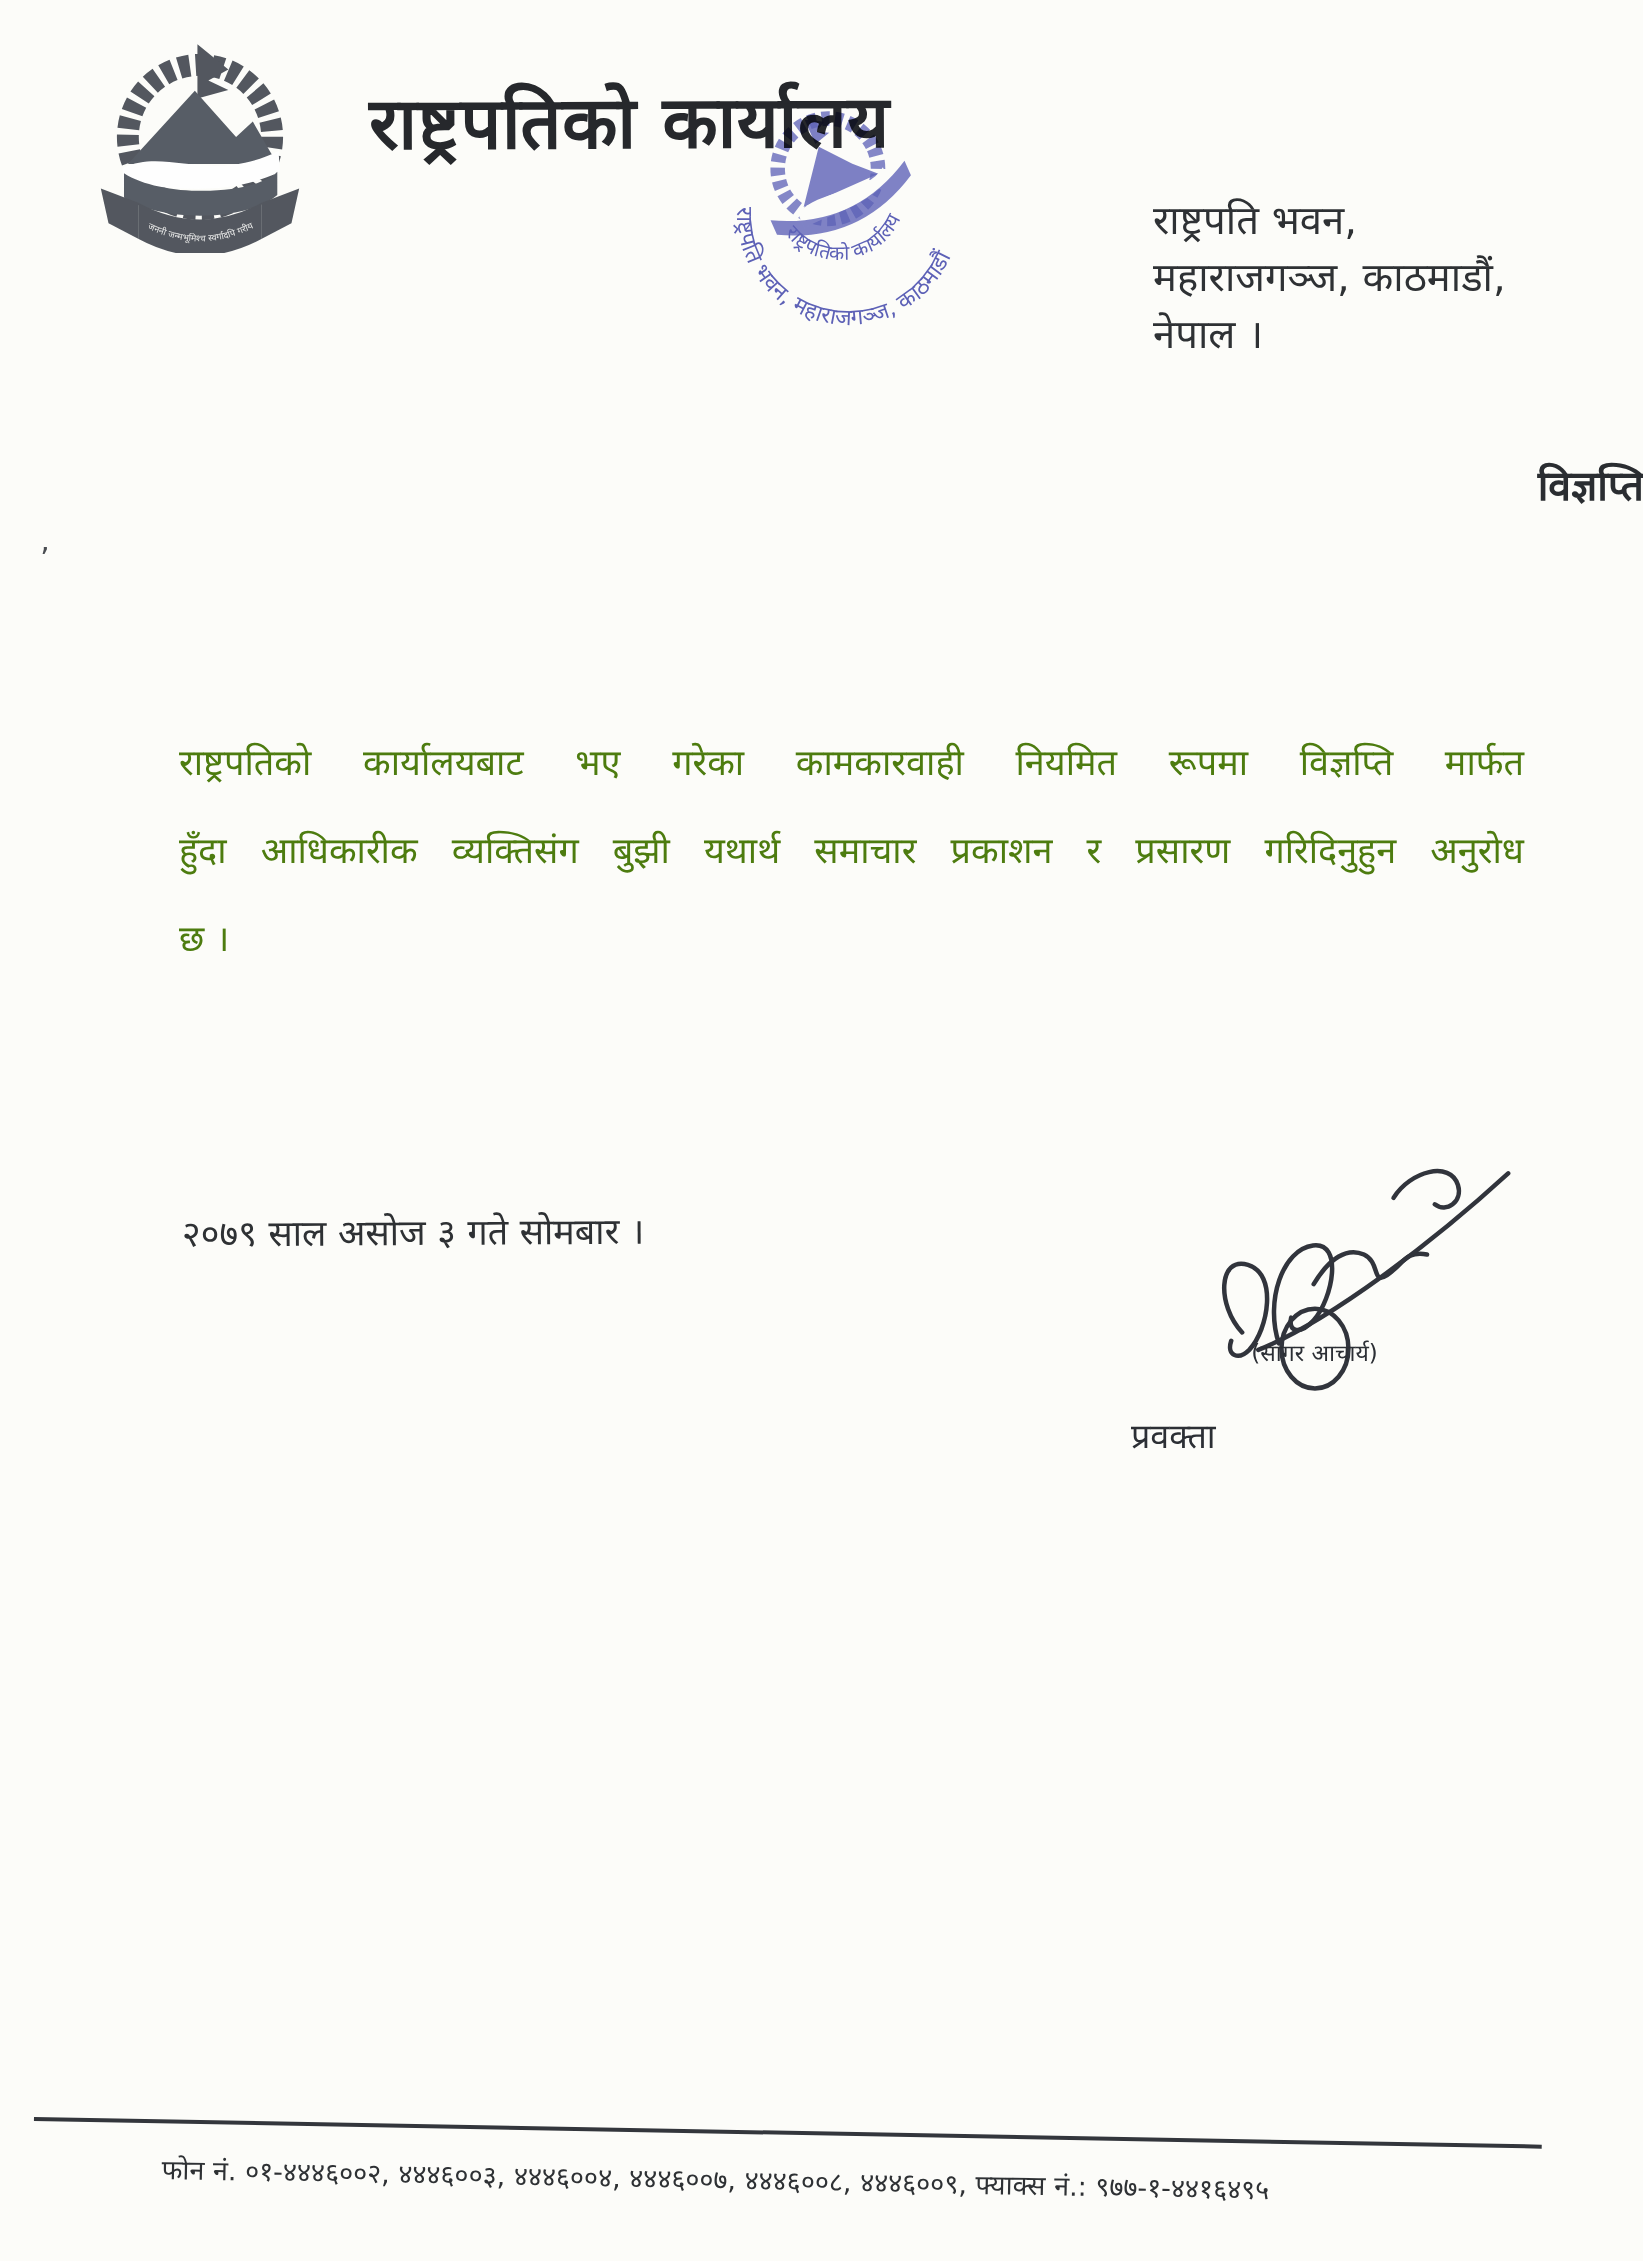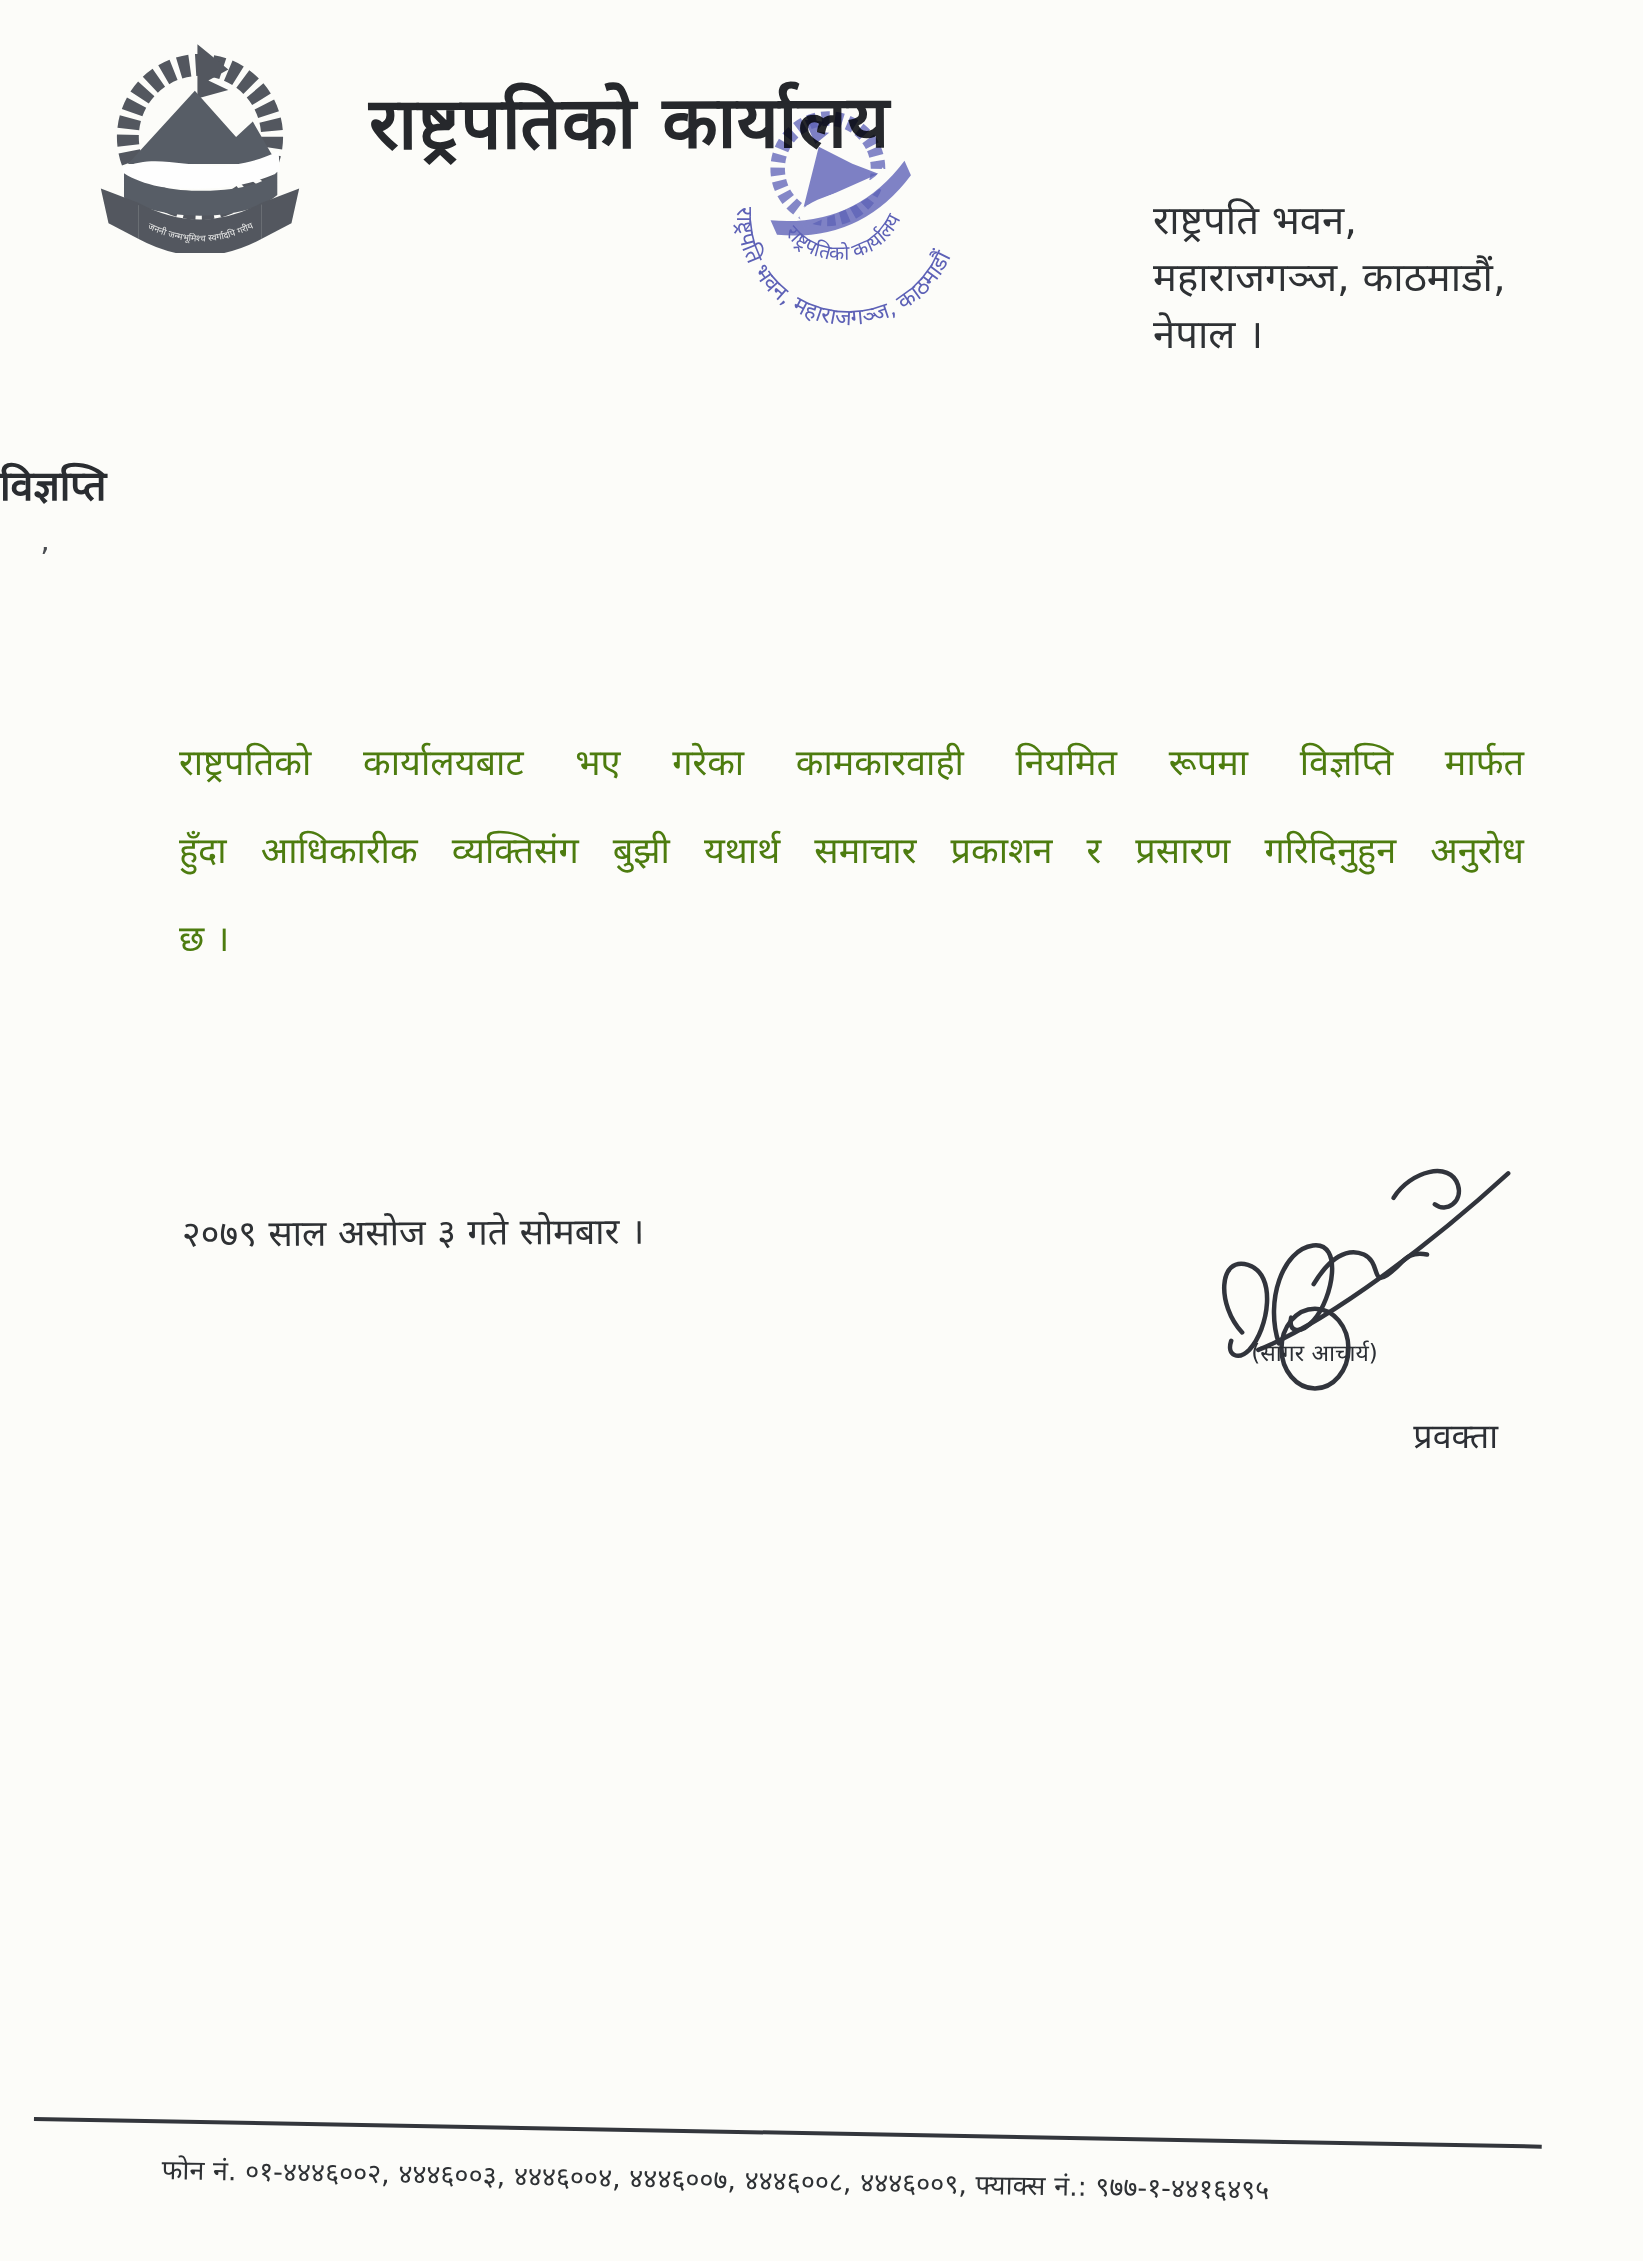--- a/index.html
+++ b/index.html
@@ -24,21 +24,21 @@
     font-size:40px;line-height:57px;color:#2e3134;
   }
   .emblem-svg{left:84px;top:34px;width:232px;height:219px;}
   .stamp-svg{
     left:706px;top:72px;width:284px;height:284px;
     mix-blend-mode:multiply;opacity:.88;
   }
   
   .doc-heading{
     left:0;top:456px;width:1644px;
-    text-align:left;font-size:41px;font-weight:bold;color:#2a2d31;
+    text-align:right;font-size:41px;font-weight:bold;color:#2a2d31;
   }
   
   .body-block{
     left:179px;top:719px;width:1345px;
     font-size:36px;color:#4d7c0f;
   }
   .body-line{
     height:88px;line-height:88px;white-space:nowrap;
     text-align:justify;text-align-last:justify;
   }
@@ -49,21 +49,21 @@
     left:182px;top:1207px;font-size:36px;color:#2e3134;
     transform:rotate(-0.35deg);white-space:nowrap;
   }
   
   .sig-svg{left:1181px;top:1136px;width:351px;height:277px;}
   .sig-name{
     left:1131px;top:1336px;width:367px;text-align:center;
     font-size:23px;color:#2c2f35;white-space:nowrap;
   }
   .sig-role{
-    left:1131px;top:1412px;width:367px;text-align:right;
+    left:1131px;top:1412px;width:367px;text-align:left;
     font-size:34px;color:#2c2f35;
   }
   
   .footer-rule{
     left:34px;top:2117px;width:1508px;height:3.9px;
     background:#33363c;transform:rotate(1.05deg);transform-origin:left top;
   }
   .footer-contact{
     left:162px;top:2150px;width:1392px;
     font-size:27px;color:#2e3134;white-space:nowrap;

